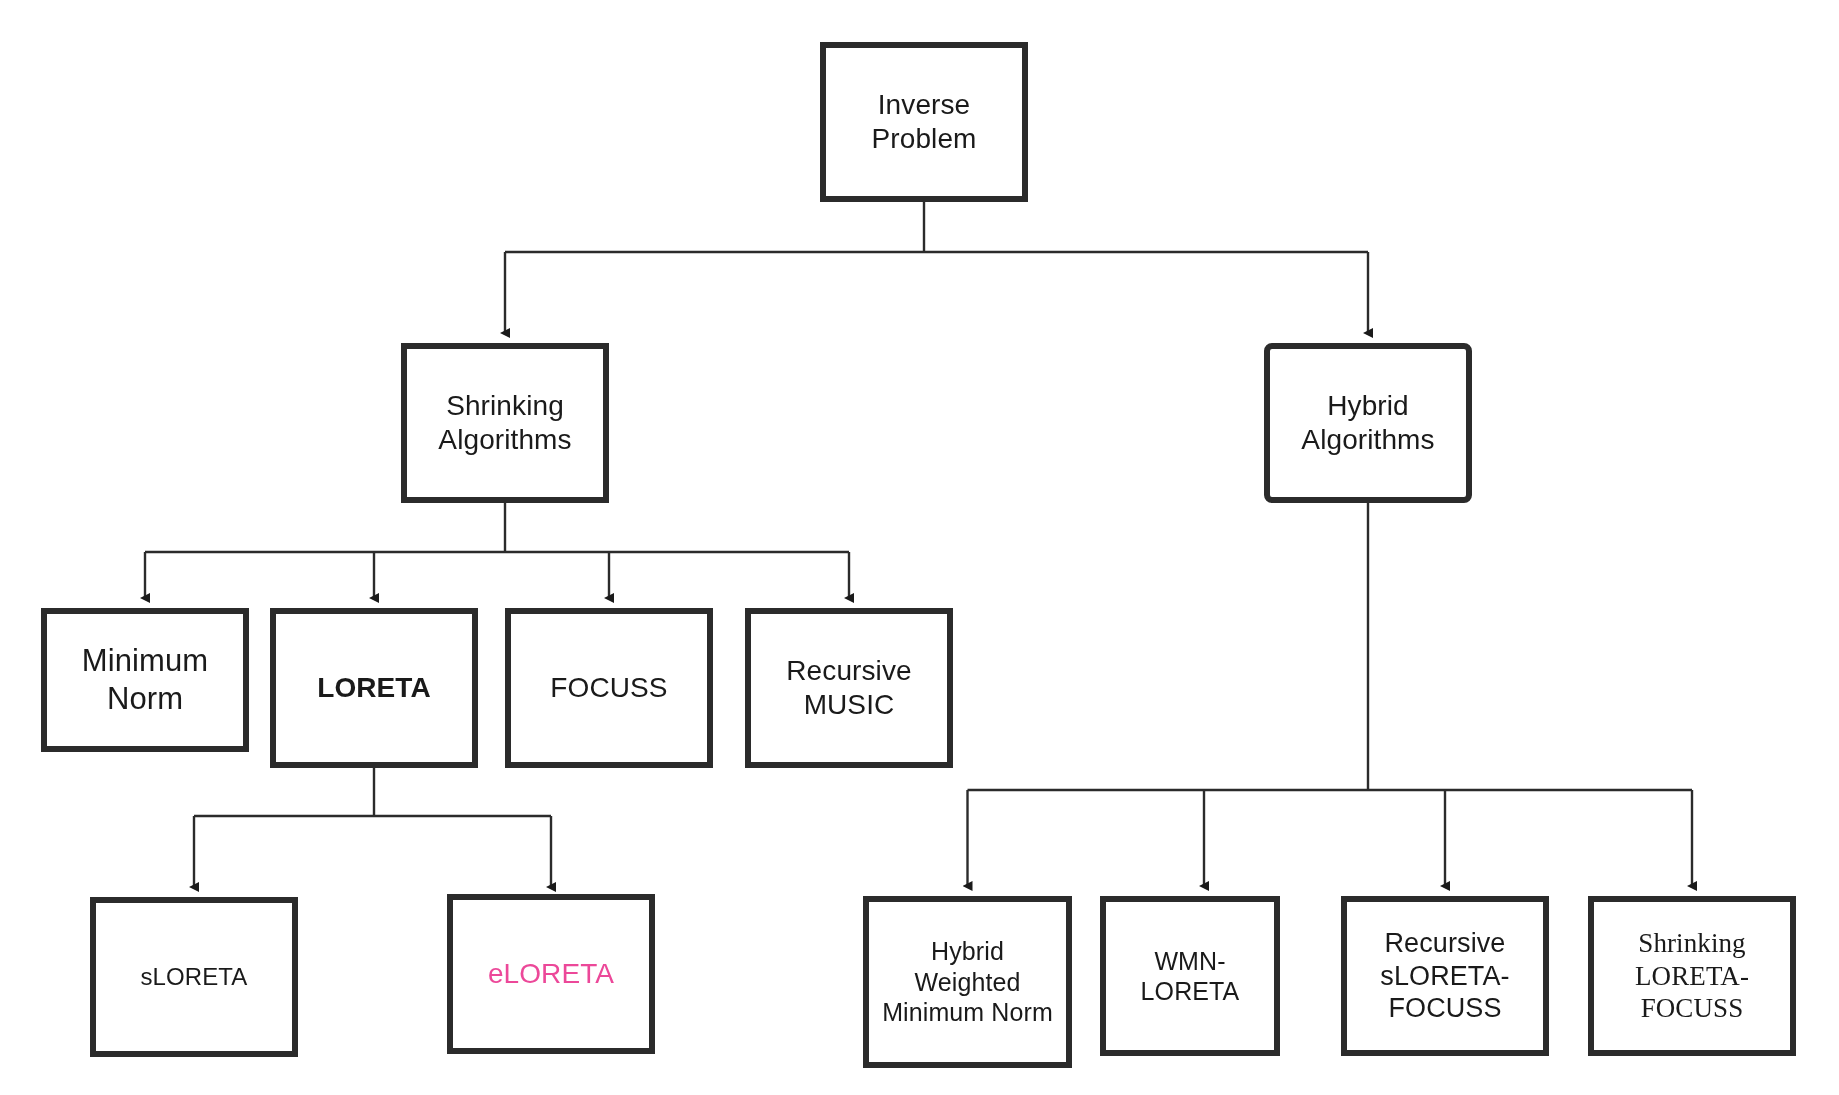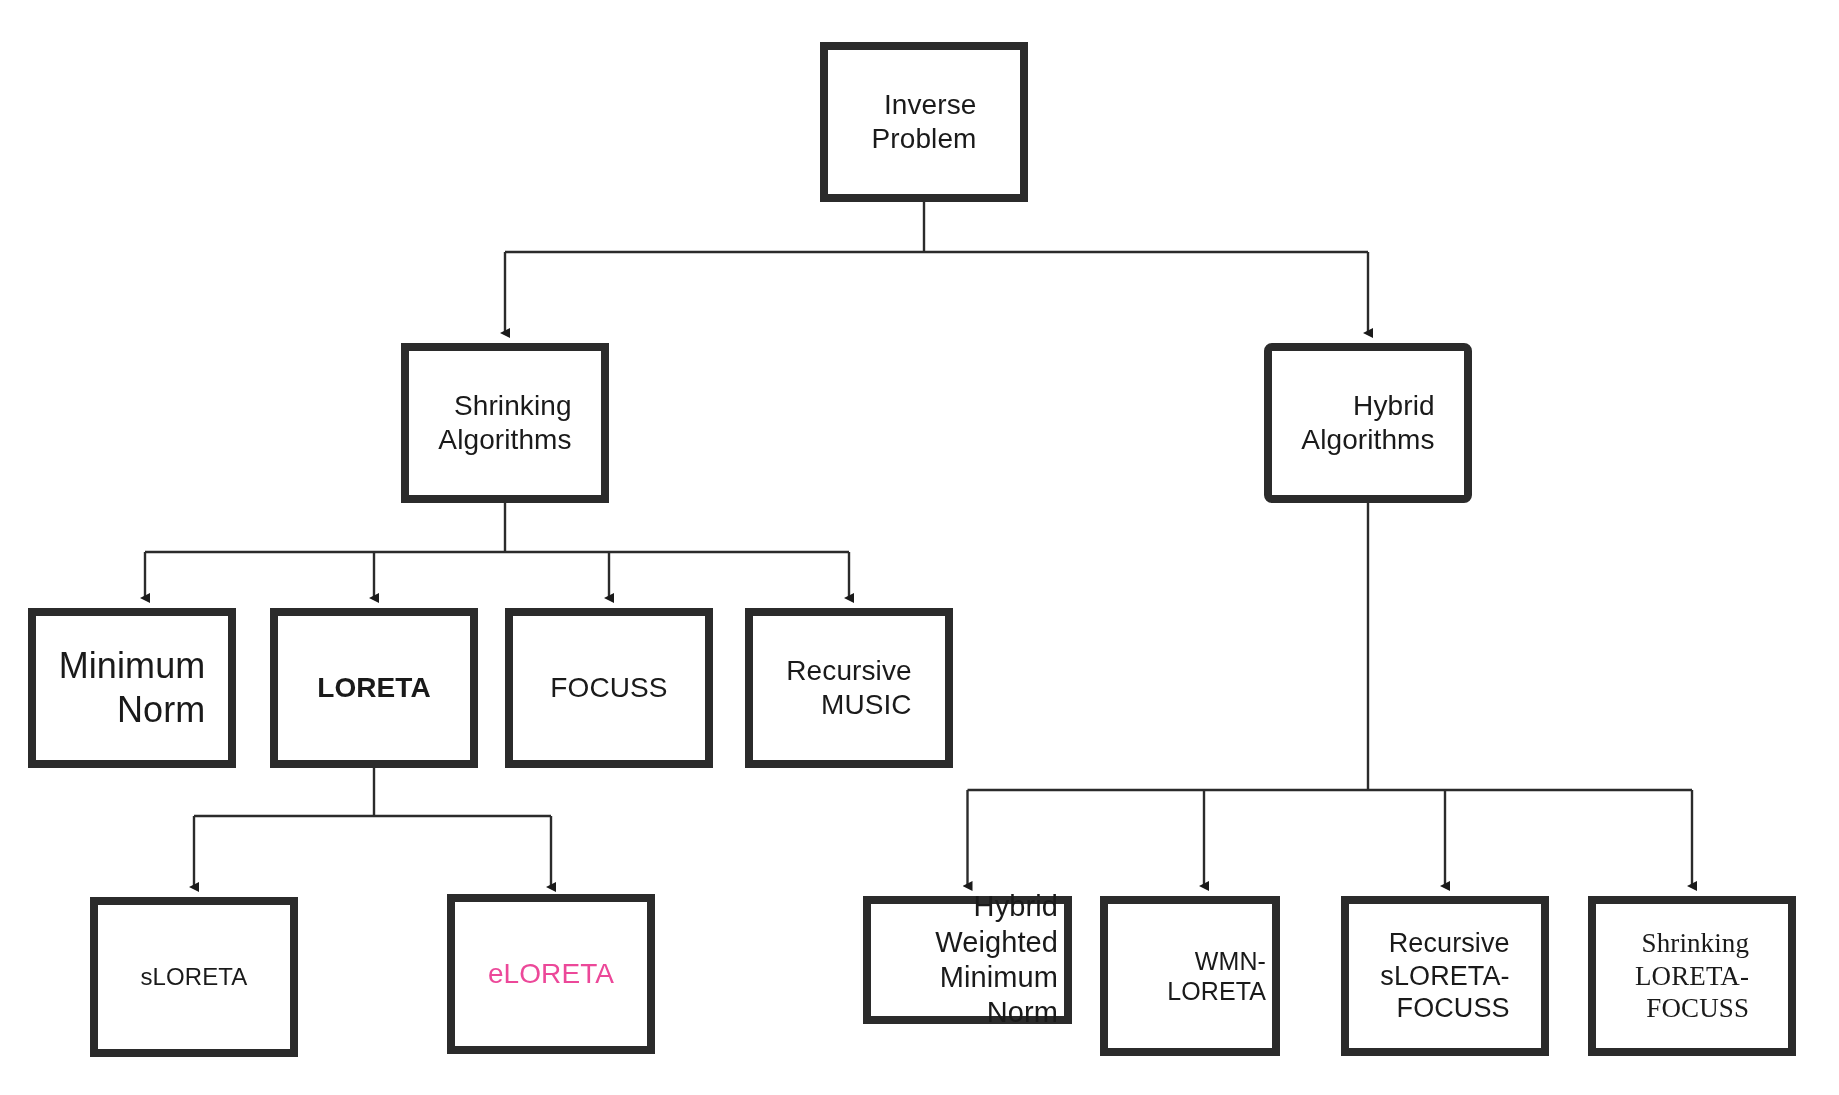--- a/index.html
+++ b/index.html
@@ -18,26 +18,26 @@
   #edges {
     position: absolute;
     left: 0;
     top: 0;
     width: 1839px;
     height: 1095px;
   }
   .node {
     position: absolute;
     box-sizing: border-box;
-    border: 8px solid #c2410c;
+    border: 6px solid #c2410c;
     background: #ffffff;
     display: flex;
     align-items: center;
     justify-content: center;
-    text-align: right;
+    text-align: center;
     color: #1a1a1a;
     line-height: 1.22;
     letter-spacing: 0.1px;
     white-space: pre-line;
     z-index: 2;
   }
   .pad { padding: 0 6px; }
 </style>
 </head>
 <body>
@@ -72,29 +72,29 @@
         <path d="M1692,790 L1692,886" stroke="#2b2b2b" stroke-width="2.4" fill="none" marker-end="url(#arrowhead)"></path>
       </g>
   </svg>
   <div id="nodes">
       <div class="node pad" style="left: 820px; top: 42px; width: 208px; height: 160px; font-size: 28px; border-color: rgb(43, 43, 43); color: rgb(26, 26, 26);">Inverse
 Problem</div>
       <div class="node pad" style="left: 401px; top: 343px; width: 208px; height: 160px; font-size: 28px; border-color: rgb(43, 43, 43); color: rgb(26, 26, 26);">Shrinking
 Algorithms</div>
       <div class="node pad" style="left: 1264px; top: 343px; width: 208px; height: 160px; font-size: 28px; border-color: rgb(43, 43, 43); color: rgb(26, 26, 26); border-radius: 8px;">Hybrid
 Algorithms</div>
-      <div class="node pad" style="left: 28px; top: 608px; width: 208px; height: 160px; font-size: 36px; border-color: rgb(43, 43, 43); color: rgb(26, 26, 26);">Minimum
+      <div class="node pad" style="left: 41px; top: 608px; width: 208px; height: 144px; font-size: 31px; border-color: rgb(43, 43, 43); color: rgb(26, 26, 26);">Minimum
 Norm</div>
       <div class="node pad" style="left: 270px; top: 608px; width: 208px; height: 160px; font-size: 28px; border-color: rgb(43, 43, 43); color: rgb(26, 26, 26); font-weight: bold;">LORETA</div>
       <div class="node pad" style="left: 505px; top: 608px; width: 208px; height: 160px; font-size: 28px; border-color: rgb(43, 43, 43); color: rgb(26, 26, 26);">FOCUSS</div>
       <div class="node pad" style="left: 745px; top: 608px; width: 208px; height: 160px; font-size: 28px; border-color: rgb(43, 43, 43); color: rgb(26, 26, 26);">Recursive
 MUSIC</div>
       <div class="node pad" style="left: 90px; top: 897px; width: 208px; height: 160px; font-size: 24px; border-color: rgb(43, 43, 43); color: rgb(26, 26, 26);">sLORETA</div>
       <div class="node pad" style="left: 447px; top: 894px; width: 208px; height: 160px; font-size: 28px; border-color: rgb(43, 43, 43); color: #ec4899;">eLORETA</div>
-      <div class="node pad" style="left: 863px; top: 896px; width: 209px; height: 128px; font-size: 29px; border-color: rgb(43, 43, 43); color: rgb(26, 26, 26);">Hybrid Weighted
+      <div class="node pad" style="left: 863px; top: 896px; width: 209px; height: 172px; font-size: 25px; border-color: rgb(43, 43, 43); color: rgb(26, 26, 26);">Hybrid Weighted
 Minimum Norm</div>
       <div class="node pad" style="left: 1100px; top: 896px; width: 180px; height: 160px; font-size: 25px; border-color: rgb(43, 43, 43); color: rgb(26, 26, 26);">WMN-LORETA</div>
       <div class="node pad" style="left: 1341px; top: 896px; width: 208px; height: 160px; font-size: 27px; border-color: rgb(43, 43, 43); color: rgb(26, 26, 26);">Recursive
 sLORETA-
 FOCUSS</div>
       <div class="node pad" style="left: 1588px; top: 896px; width: 208px; height: 160px; font-size: 27px; border-color: rgb(43, 43, 43); color: rgb(26, 26, 26); font-family: Liberation Serif, serif;">Shrinking
 LORETA-
 FOCUSS</div>
     </div>
 </div>

